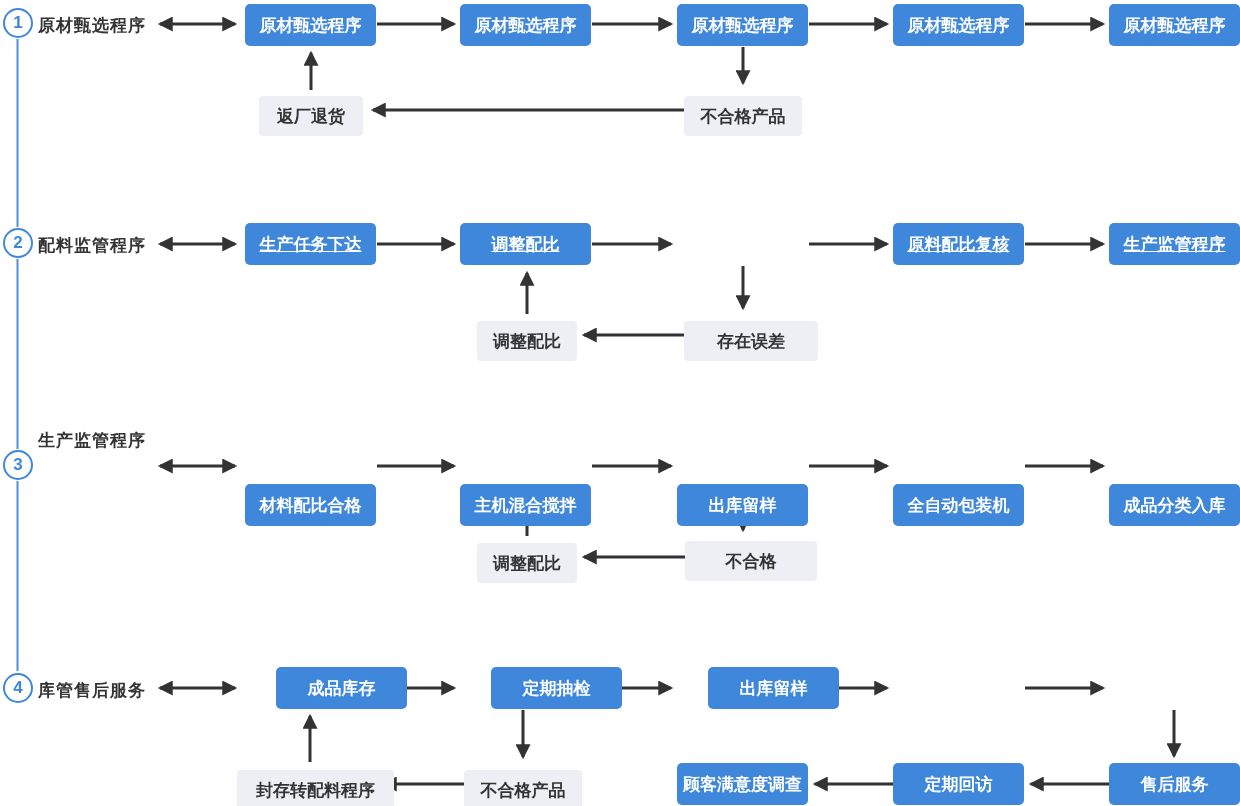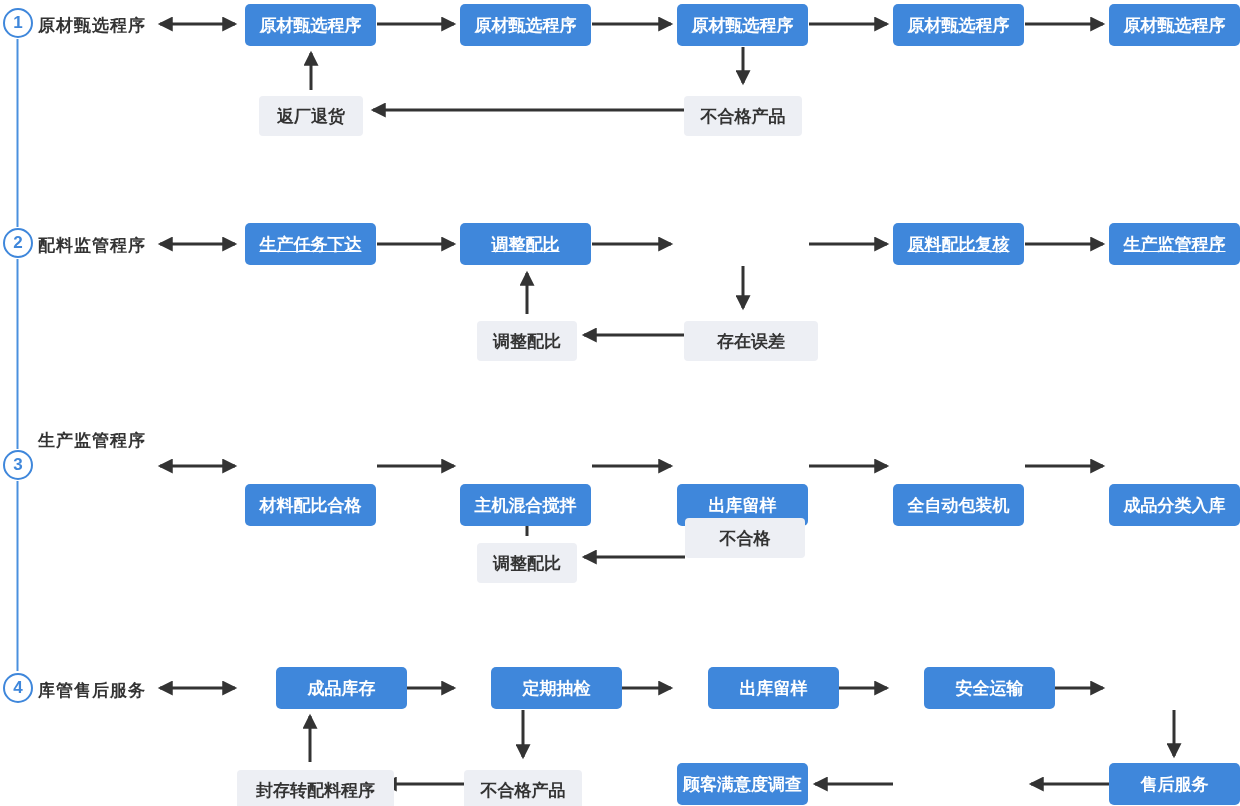--- a/index.html
+++ b/index.html
@@ -170,26 +170,26 @@
   <div class="sub" style="left:684px; top:315px; width:134px">存在误差</div>
 
   <div class="num-circle" style="top:450px">3</div>
   <div class="row-label" style="top:429px">生产监管程序</div>
   <div class="node r3 c1">材料配比合格</div>
   <div class="node r3 c2">主机混合搅拌</div>
   <div class="node r3 c3">出库留样</div>
   <div class="node r3 c4">全自动包装机</div>
   <div class="node r3 c5">成品分类入库</div>
   <div class="sub" style="left:477px; top:537px; width:100px">调整配比</div>
-  <div class="sub" style="left:685px; top:512px; width:120px">不合格</div>
+  <div class="sub" style="left:685px; top:535px; width:132px">不合格</div>
 
   <div class="num-circle" style="top:673px">4</div>
   <div class="row-label" style="top:679px">库管售后服务</div>
   <div class="node r4 c1">成品库存</div>
   <div class="node r4 c2">定期抽检</div>
   <div class="node r4 c3">出库留样</div>
-  <div class="node r4 c4">安全运输</div>
   <div class="sub" style="left:237px; top:764px; width:157px">封存转配料程序</div>
   <div class="sub" style="left:464px; top:764px; width:118px">不合格产品</div>
   <div class="node" style="left:677px; top:763px">顾客满意度调查</div>
+  <div class="node" style="left:893px; top:763px">定期回访</div>
   <div class="node" style="left:1109px; top:763px">售后服务</div>
 
 </div>
 
 </body></html>

